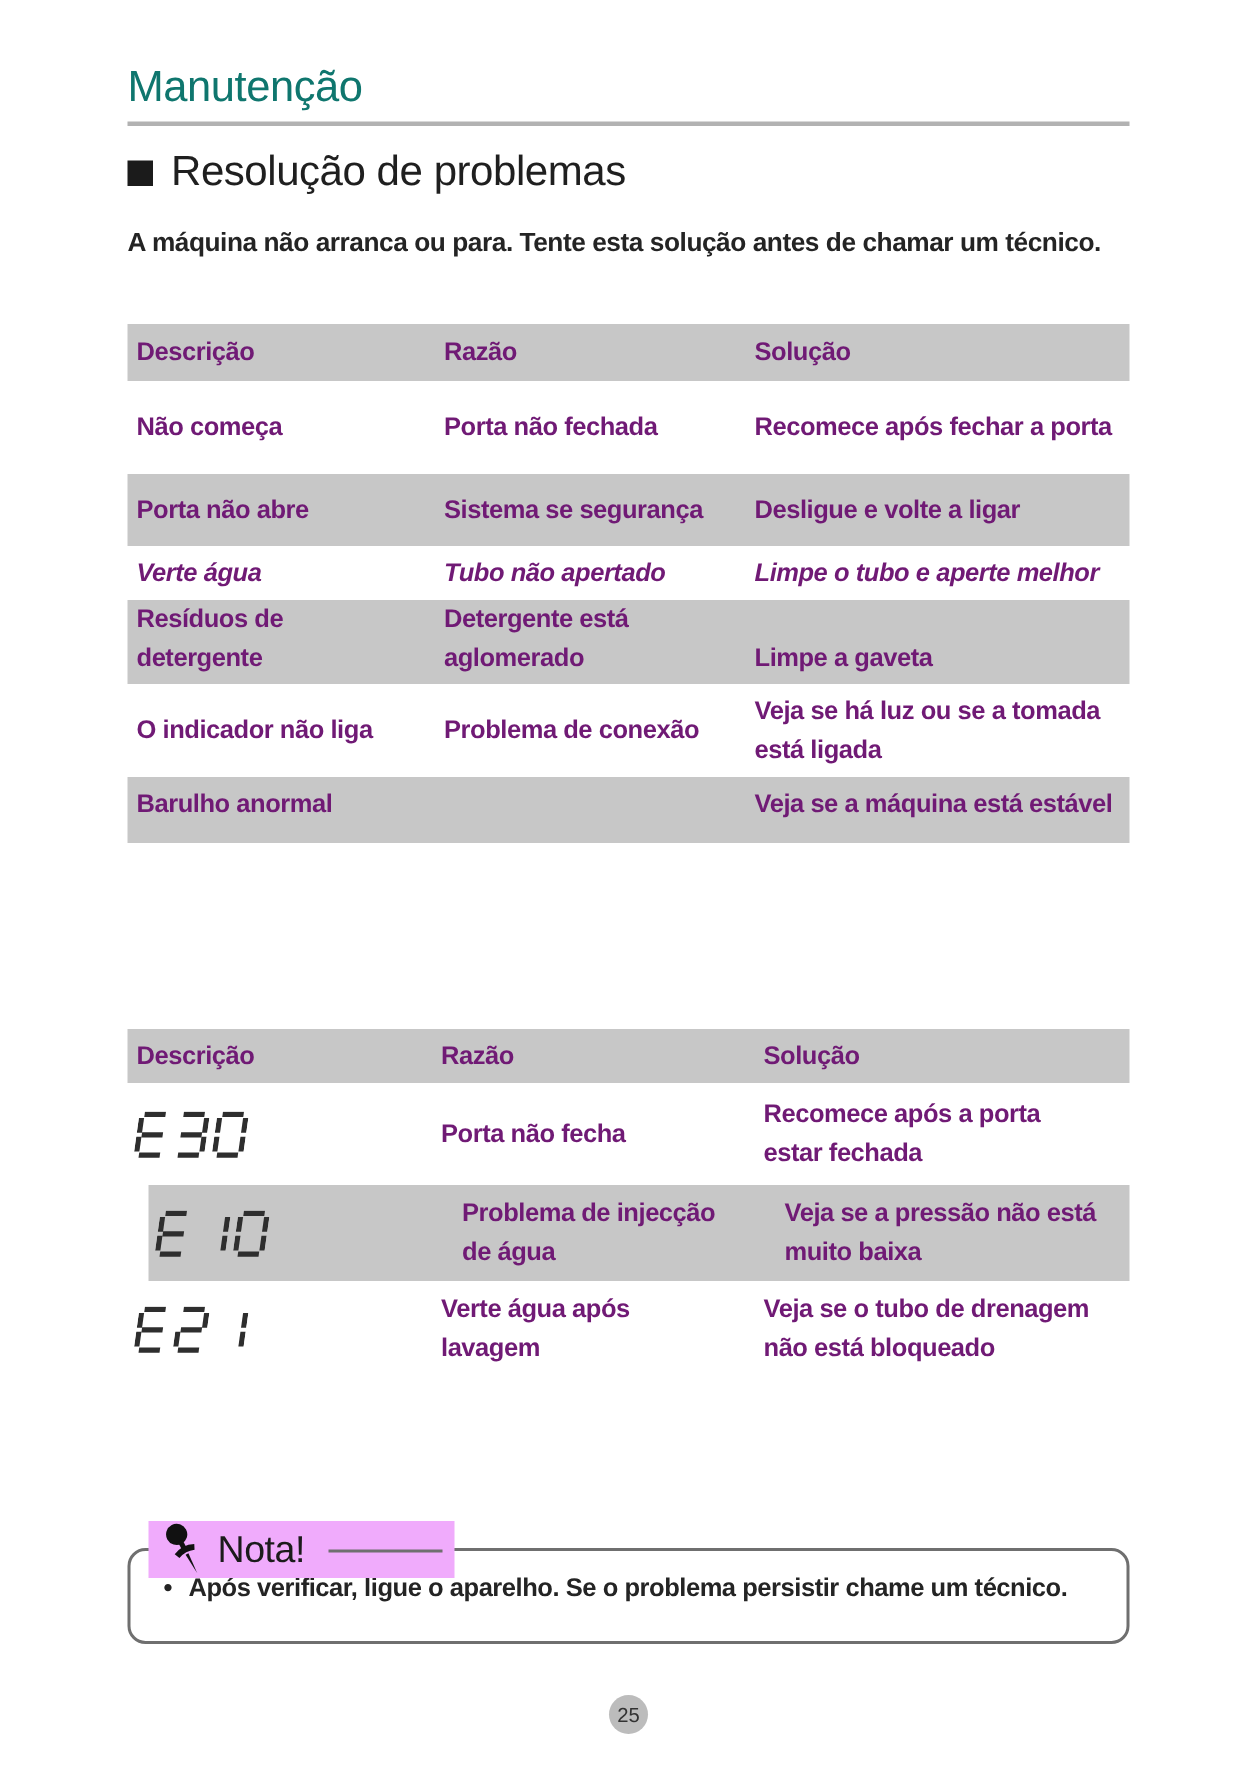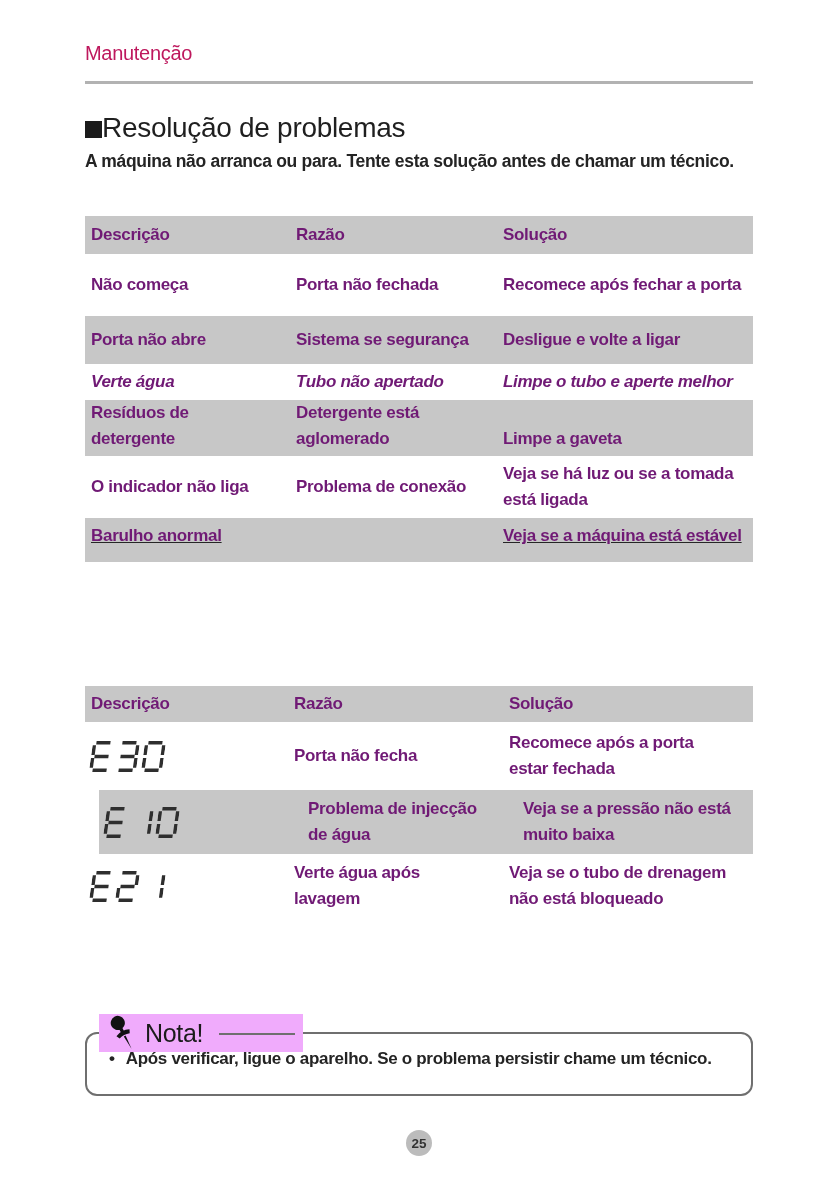--- a/index.html
+++ b/index.html
@@ -4,25 +4,25 @@
 <style>
   * { margin:0; padding:0; box-sizing:border-box; }
   html,body { background:#ffffff; }
   body { font-family:"Liberation Sans", sans-serif; color:#262626; }
   .page {
     position:relative; width:839px; height:1191px;
     background:#ffffff; overflow:hidden;
   }
 
   
-  .doc-title { position:absolute; left:85px; top:42px; font-size:20px; font-weight:400; letter-spacing:-0.3px; color:#be185d; }
+  .doc-title { position:absolute; left:85px; top:42px; font-size:29px; font-weight:400; letter-spacing:-0.3px; color:#0f766e; }
   .doc-title-rule { position:absolute; left:85px; top:81px; width:668px; height:3px; background:#b2b2b2; }
 
   
-  .section-head { position:absolute; left:85px; top:112px; display:flex; align-items:center; gap:0; }
+  .section-head { position:absolute; left:85px; top:98px; display:flex; align-items:center; gap:12px; }
   .square-bullet { width:17px; height:17px; background:#1b1b1b; margin-top:3px; }
   .section-title { font-size:28px; font-weight:400; letter-spacing:-0.3px; color:#1f1f1f; }
   .section-subtitle { position:absolute; left:85px; top:151px; width:680px; font-size:17.5px; font-weight:700; letter-spacing:-0.3px; color:#242424; }
 
   
   .tbl { position:absolute; left:85px; width:668px; }
   .tbl-row { display:grid; }
   .t1 .tbl-row { grid-template-columns:205px 207px 256px; }
   .t2 .tbl-row { grid-template-columns:203px 215px 250px; }
   .cell { padding-left:6px; font-size:17px; font-weight:700; line-height:26px; letter-spacing:-0.3px; white-space:pre-line; color:#701a75; }
@@ -31,21 +31,21 @@
   .va-b { align-items:end; padding-bottom:5px; }
   .va-t { align-items:start; padding-top:5px; }
 
   .t1 { top:216px; }
   .t1-head { height:38px; }
   .t1-r0 { height:62px; }
   .t1-r1 { height:48px; }
   .t1-r2 { height:36px;font-style:italic; }
   .t1-r3 { height:56px; }
   .t1-r4 { height:62px; }
-  .t1-r5 { height:44px;text-decoration:underline; }
+  .t1-r5 { height:44px; }
 
   .t2 { top:686px; }
   .t2-head { height:36px; }
   .t2-r0 { height:68px; }
   .t2-r1 { height:64px;margin-left:14px; }
   .t2-r2 { height:64px; }
 
   
   .code-cell { display:flex; align-items:center; padding-left:6px; }
   .seg-code { display:inline-flex; transform:skewX(-8deg); }
@@ -58,21 +58,21 @@
     padding:0 8px; display:flex; align-items:center; }
   .pushpin { width:30px; height:38px; margin-right:8px; }
   .note-title { font-size:25px; font-weight:400; letter-spacing:-0.3px; color:#1b1b1b; }
   .note-dash { display:inline-block; width:76px; border-top:2.5px solid #6f6f6f; margin-left:16px; margin-top:2px; }
   .note-item { display:flex; gap:11px; padding:15px 10px 0 22px; font-size:17px; font-weight:700; letter-spacing:-0.3px; color:#242424; }
   .note-bullet { font-size:17px; }
 
   
   .page-num { position:absolute; left:406px; top:1130px; width:26px; height:26px;
     border-radius:50%; background:#bcbcbc; display:flex; align-items:center; justify-content:center;
-    font-size:13.5px; font-weight:700; color:#333; }
+    font-size:13.5px; font-weight:400; color:#333; }
 </style>
 </head>
 <body>
 
 <div class="page">
 
   <div class="doc-title">Manutenção</div>
   <div class="doc-title-rule"></div>
 
   <div class="section-head">

